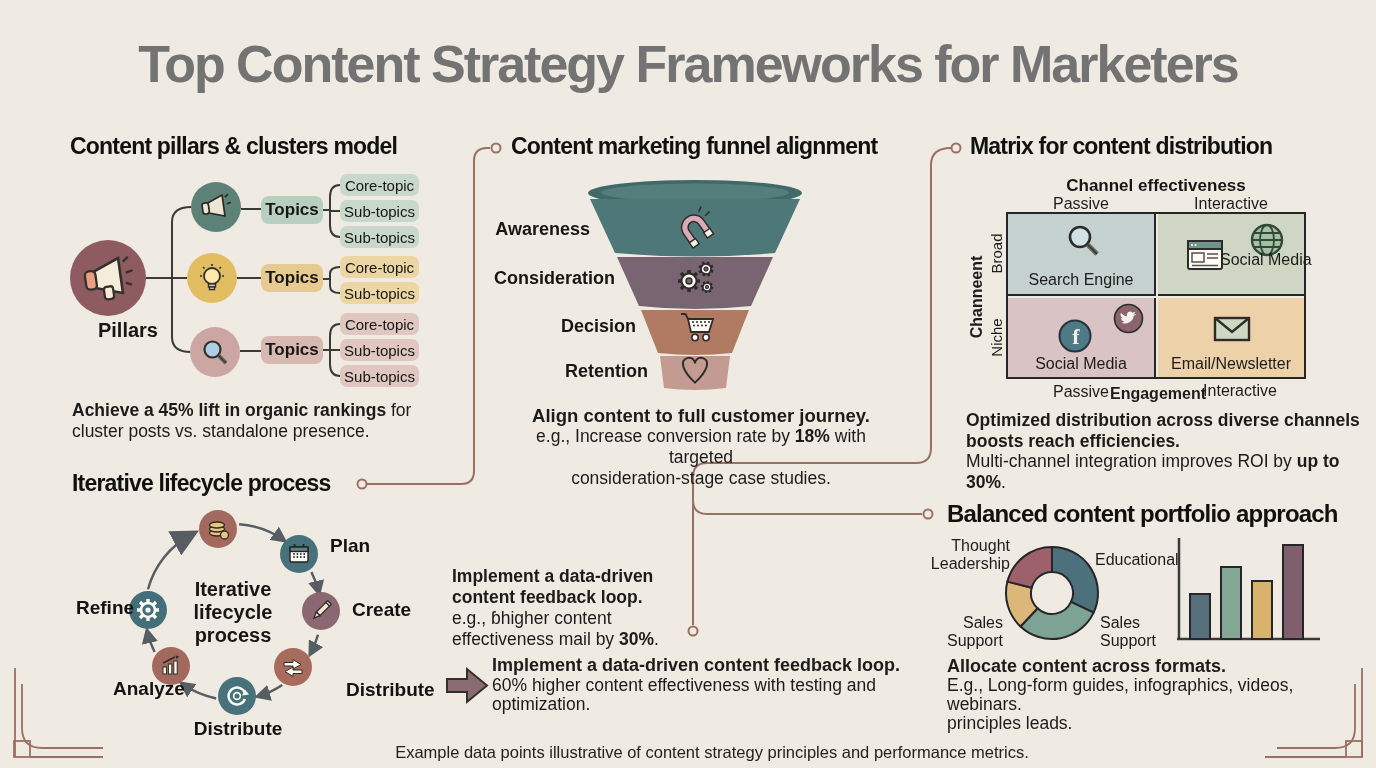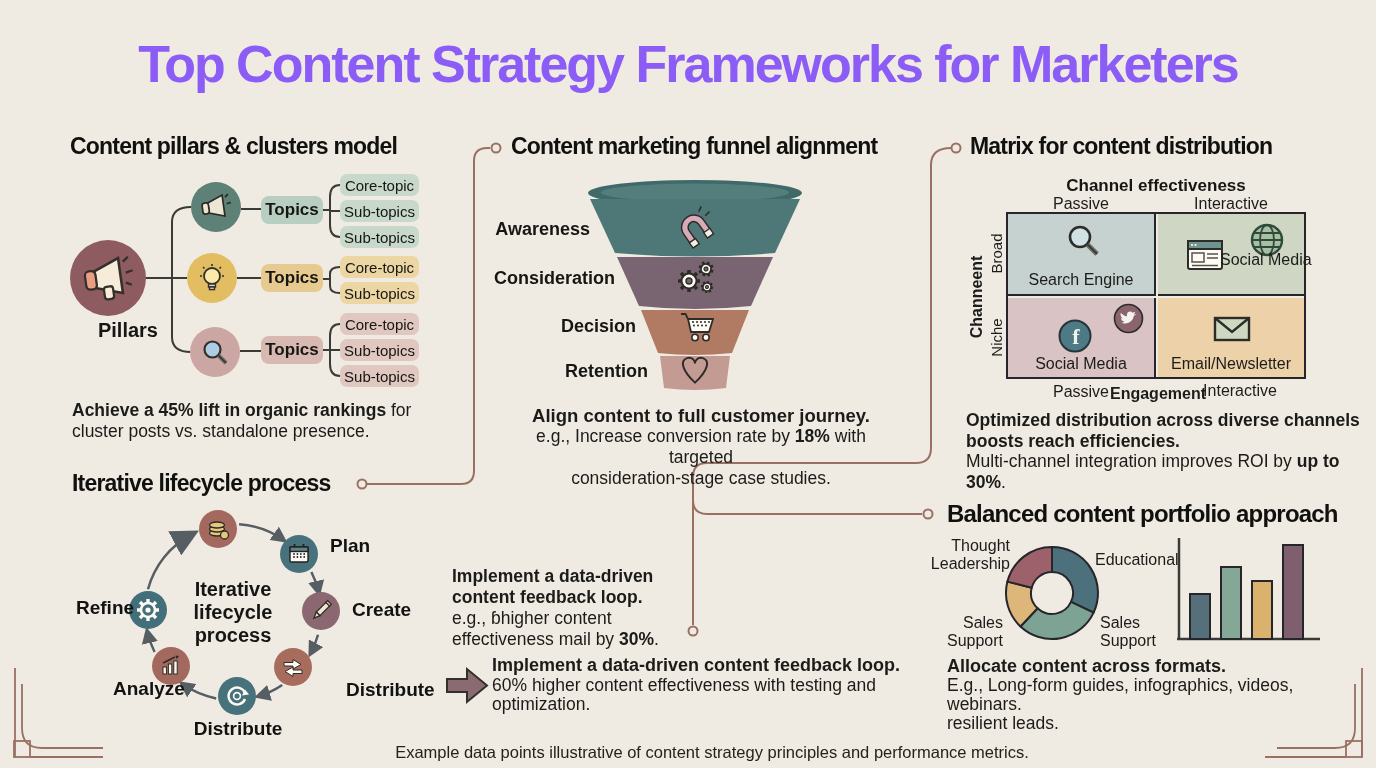--- a/index.html
+++ b/index.html
@@ -1,21 +1,21 @@
 <!DOCTYPE html>
 <html><head>
 <meta charset="utf-8">
 <style>
   html,body{margin:0;padding:0;}
   #canvas{position:relative;width:1376px;height:768px;background:#f0ebe2;overflow:hidden;
           font-family:"Liberation Sans",sans-serif;color:#161614;}
   .abs{position:absolute;}
   .b{font-weight:bold;}
   #page-title{left:0;right:0;top:34px;text-align:center;font-size:52px;font-weight:bold;
-              letter-spacing:-2px;color:#8b5cf6;white-space:nowrap;}
+              letter-spacing:-2px;color:#737373;white-space:nowrap;}
   .sec-head{font-size:23px;font-weight:bold;letter-spacing:-0.8px;color:#10100e;white-space:nowrap;}
   svg{display:block;}
   
   .pill{position:absolute;display:flex;align-items:center;justify-content:center;border-radius:8px;}
   .topics-pill{width:62px;height:28px;font-size:17px;font-weight:bold;}
   .leaf-pill{width:79px;height:22px;font-size:15px;border-radius:7px;}
   .r1t{background:#b7cec1;} .r1l{background:#c8d9cb;}
   .r2t{background:#e7ca90;} .r2l{background:#ecd6a3;}
   .r3t{background:#d7b9b2;} .r3l{background:#e0c8c0;}
   .node-circle{position:absolute;border-radius:50%;display:flex;align-items:center;justify-content:center;}
@@ -418,18 +418,18 @@
         <rect x="30" y="64" width="20" height="45" fill="#56707b" stroke="#26262a" stroke-width="2"></rect>
         <rect x="61" y="37" width="20" height="72" fill="#85a795" stroke="#26262a" stroke-width="2"></rect>
         <rect x="92" y="51" width="20" height="58" fill="#d9b26e" stroke="#26262a" stroke-width="2"></rect>
         <rect x="123" y="15" width="20" height="94" fill="#7f5f6d" stroke="#26262a" stroke-width="2"></rect>
       </g>
   </svg>
 
   <div class="abs caption" style="left:947px;top:657px;width:420px;line-height:19px;z-index:2;">
     <div class="b" style="font-size:18px;">Allocate content across formats.</div>
     <div>E.g., Long-form guides, infographics, videos, webinars.</div>
-    <div>resilient leads.</div>
+    <div>principles leads.</div>
   </div>
 
   <div id="footer-note" class="abs" style="z-index:2;margin-left:48px;">Example data points illustrative of content strategy principles and performance metrics.</div>
 
 </div>
 
 </body></html>

